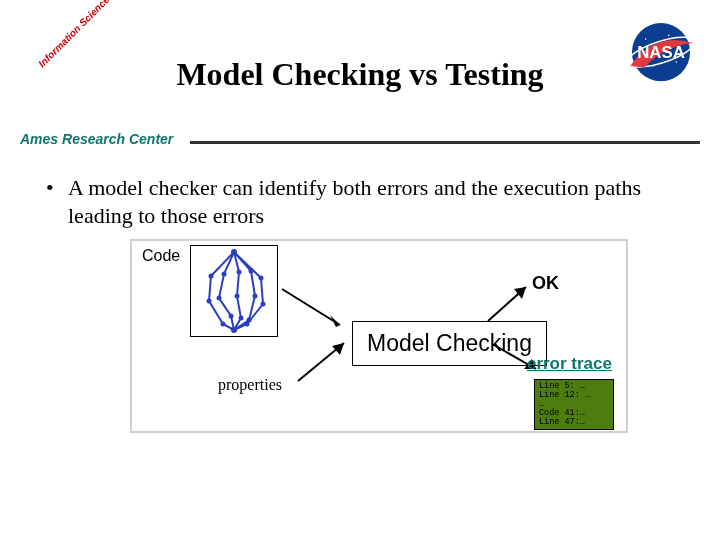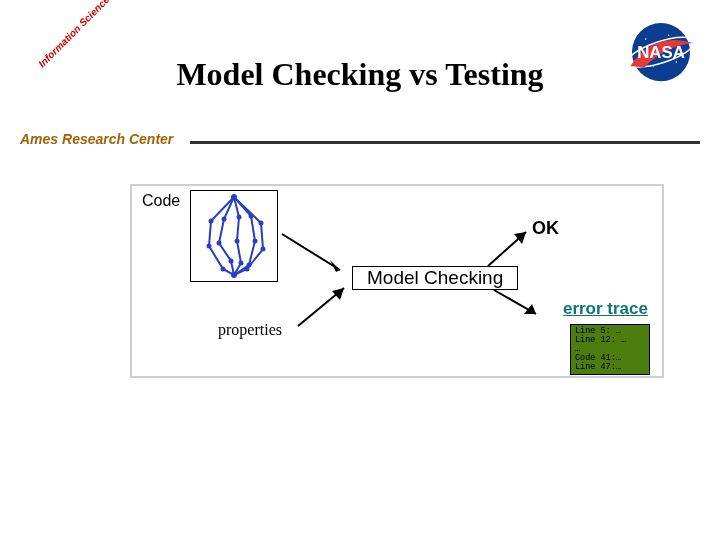--- a/index.html
+++ b/index.html
@@ -47,21 +47,21 @@
   }
   .nasa-logo svg { width: 100%; height: 100%; }
   .subheader {
     position: relative;
     padding: 0 20px;
   }
   .ames-label {
     font-family: Arial, sans-serif;
     font-style: italic;
     font-weight: bold;
-    color: #a16207;
+    color: #0f766e;
     font-size: 14px;
     display: inline-block;
     padding-bottom: 2px;
   }
   .hr-line {
     border: none;
     border-top: 3px solid #333;
     margin: -8px 0 0 170px;
   }
   .content {
@@ -94,21 +94,21 @@
     margin-bottom: 10px;
   }
   .sub::before {
     content: "–";
     position: absolute;
     left: 6px;
     top: 0;
   }
   .diagram {
     position: relative;
-    margin: 10px 16px 0 90px;
+    margin: 10px 52px 0 90px;
     height: 190px;
     border: 2px solid #cfcfcf;
     font-family: Arial, sans-serif;
   }
   .dbox {
     position: absolute;
     font-size: 16px;
   }
   .code-label { top: 6px; left: 10px; }
   .graph-box {
@@ -117,22 +117,22 @@
     left: 58px;
     width: 86px;
     height: 90px;
     border: 1.5px solid #000;
   }
   .mc-box {
     position: absolute;
     top: 80px;
     left: 220px;
     border: 1.5px solid #000;
-    padding: 0 14px;
-    font-size: 19px;
+    padding: 8px 14px;
+    font-size: 23px;
     background: #fff;
   }
   .props-label { top: 135px; left: 86px; font-size: 16px; font-family: Liberation Serif, serif; }
   .ok-label {
     top: 32px;
     left: 400px;
     font-size: 18px;
     font-weight: bold;
     color: #000000;
   }
@@ -178,20 +178,23 @@
   </div>
 </div>
 
 <div class="subheader">
   <span class="ames-label">Ames Research Center</span>
   <hr class="hr-line">
 </div>
 
 <div class="content">
   <ul class="bullets">
+    <li>
+      <span>A model checker can identify both errors and the execution paths leading to those errors</span>
+    </li>
   </ul>
 
   <div class="diagram">
     <div class="dbox code-label">Code</div>
 
     <div class="graph-box">
       <svg viewBox="0 0 86 90" width="86" height="90">
         <g stroke="#2a3fbf" stroke-width="2" fill="none">
           <path d="M43 6 L20 30 L18 55 L32 78 L43 84"></path>
           <path d="M43 6 L33 28 L28 52 L40 70 L43 84"></path>

